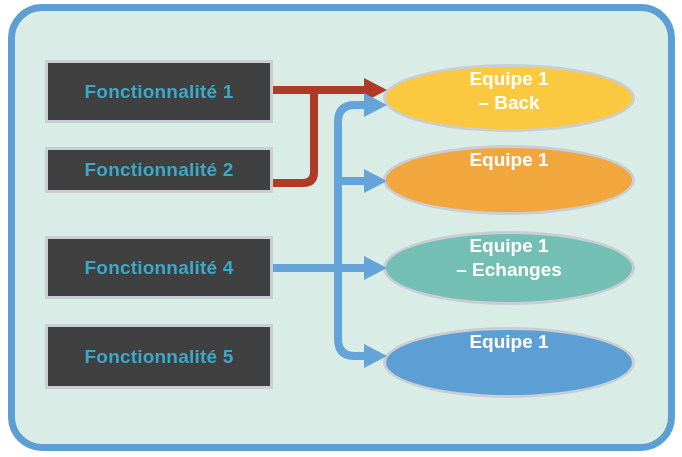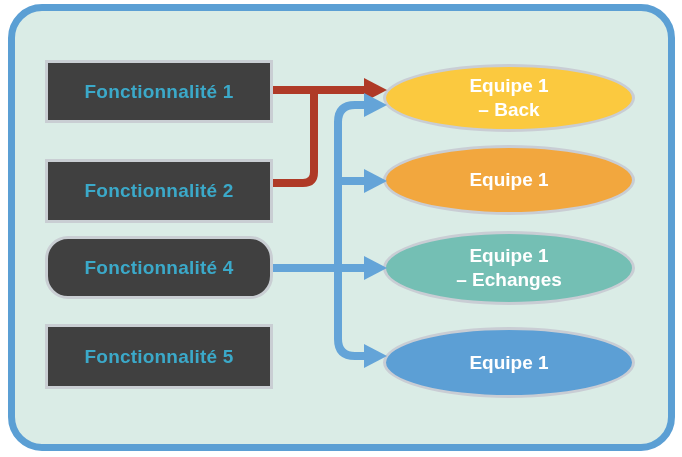--- a/index.html
+++ b/index.html
@@ -35,34 +35,34 @@
     border: 3px solid #C9CED3;
     display: flex;
     align-items: center;
     justify-content: center;
     color: #3BA9C9;
     font-size: 19px;
     font-weight: bold;
     letter-spacing: 0.2px;
   }
   .fbox1 { top: 60px;  height: 63px; }
-  .fbox2 { top: 159px; height: 64px; }
-  .fbox4 { top: 236px; height: 63px; border-radius: 23px; }
+  .fbox2 { top: 147px; height: 46px; }
+  .fbox4 { top: 236px; height: 63px; }
   .fbox5 { top: 324px; height: 65px; }
   .ellipse {
     position: absolute;
     left: 383px;
     width: 252px;
     box-sizing: border-box;
     border: 3px solid #C9CDD4;
     border-radius: 50%;
     display: flex;
     flex-direction: column;
     align-items: center;
-    justify-content: center;
+    justify-content: flex-start;
     color: #ffffff;
     font-size: 19px;
     font-weight: bold;
     line-height: 1.25;
     text-align: center;
   }
   .e1 { top: 64px;  height: 68px; }
   .e2 { top: 145px; height: 70px; }
   .e3 { top: 231px; height: 74px; }
   .e4 { top: 327px; height: 71px; }

